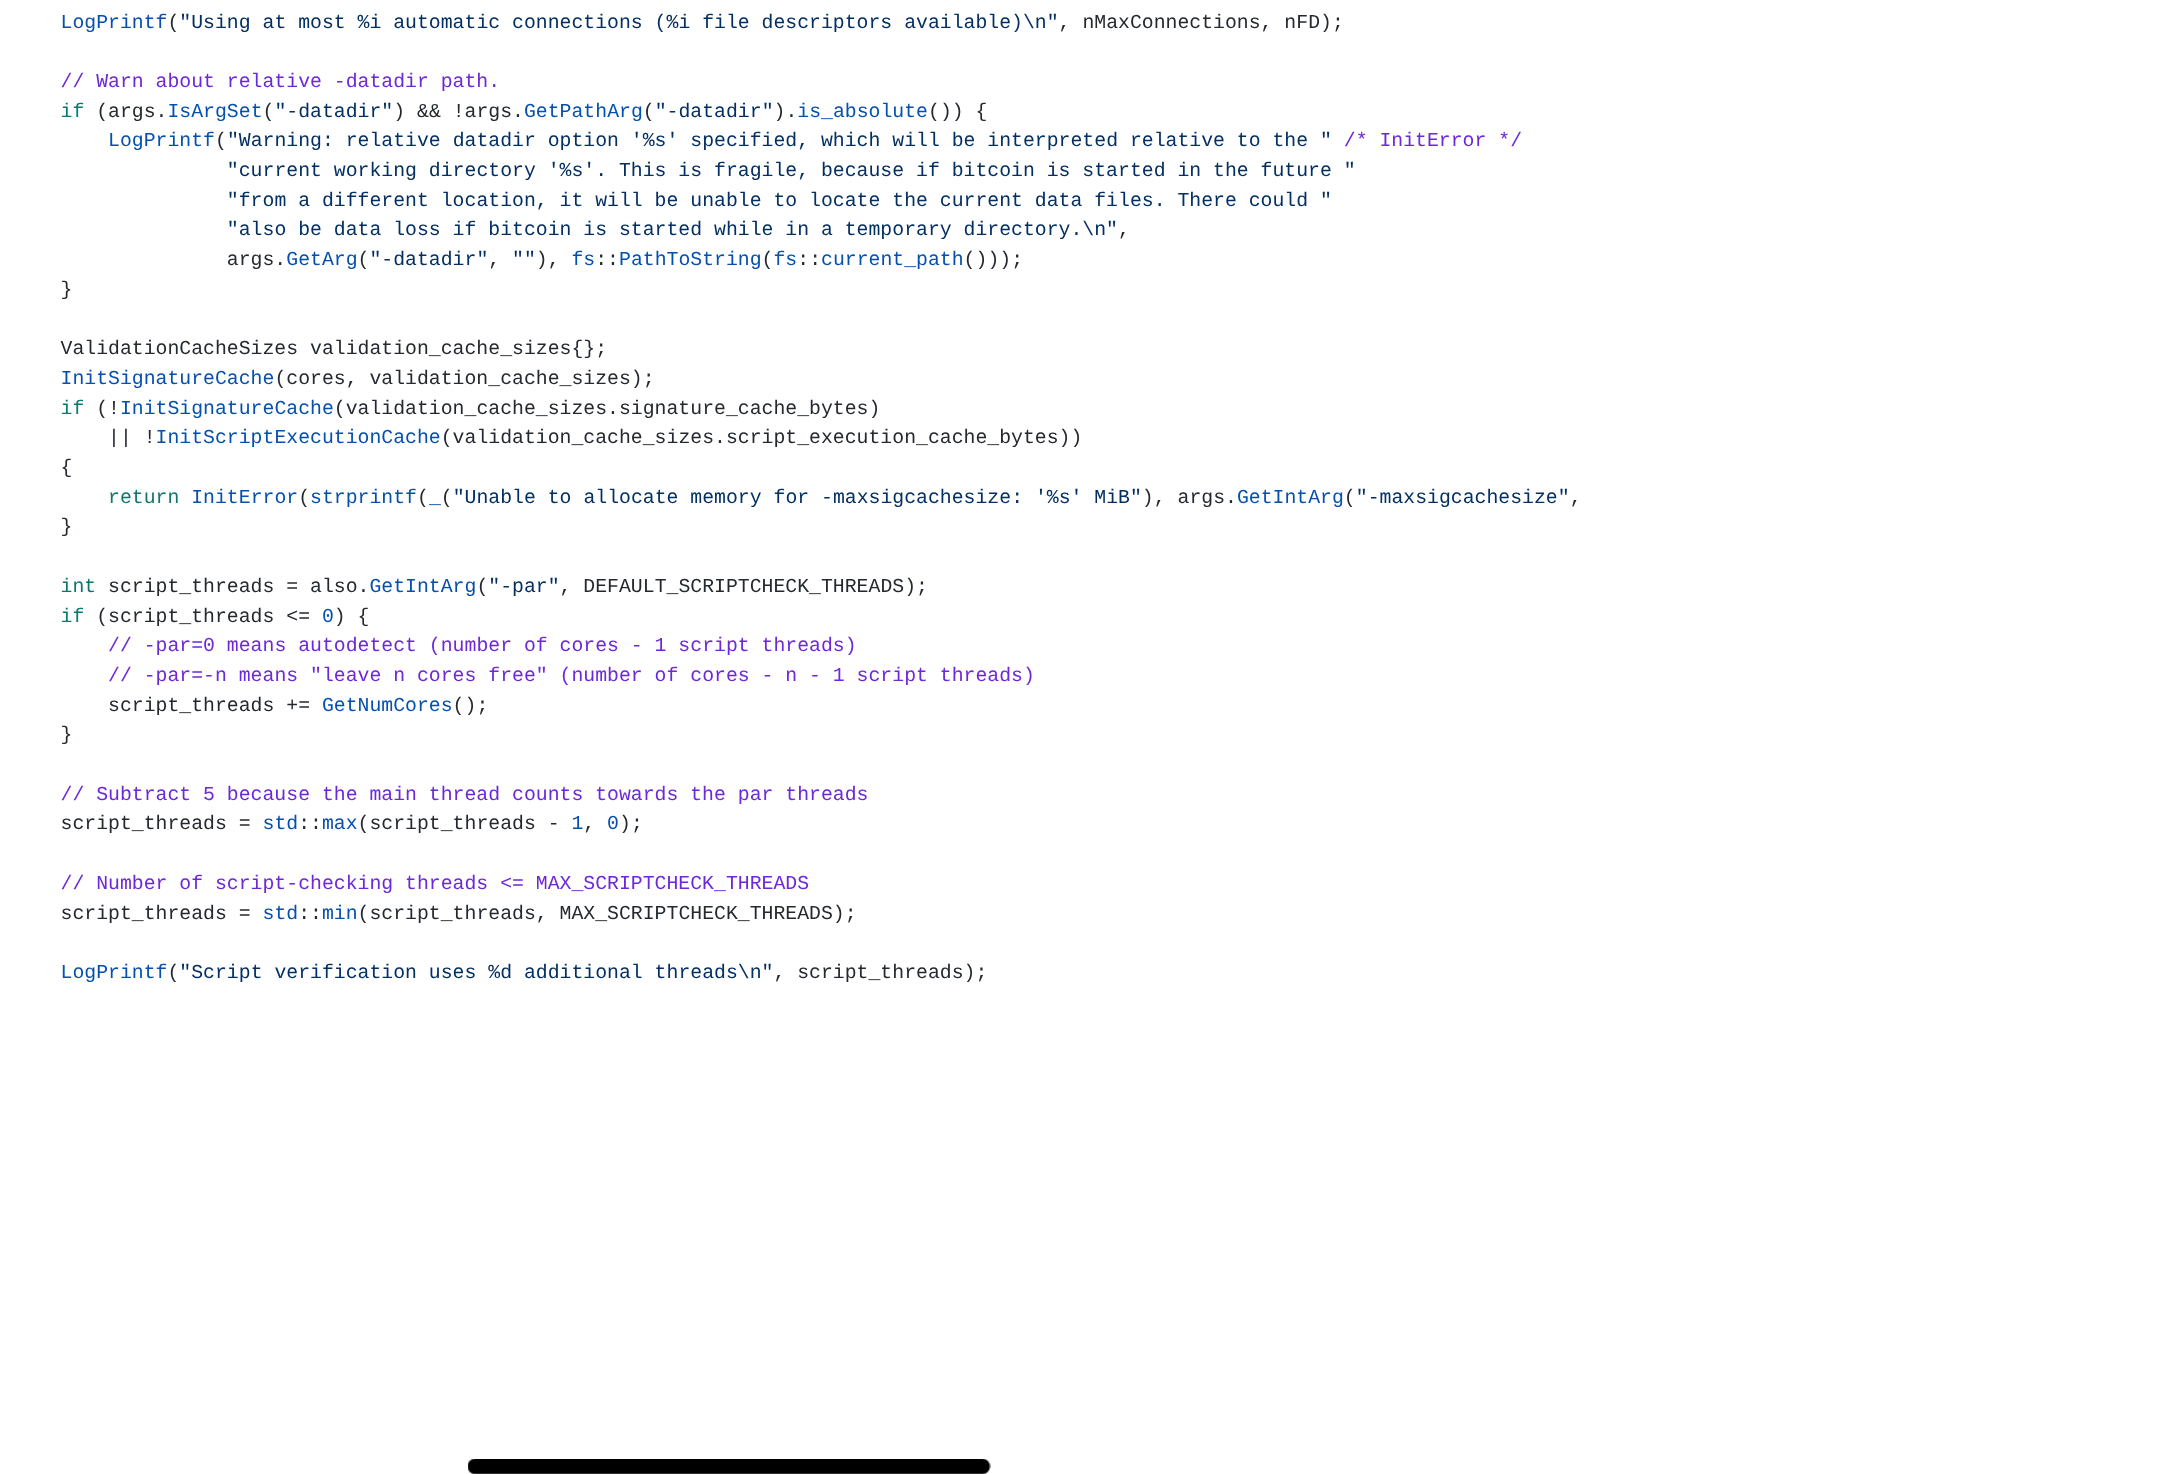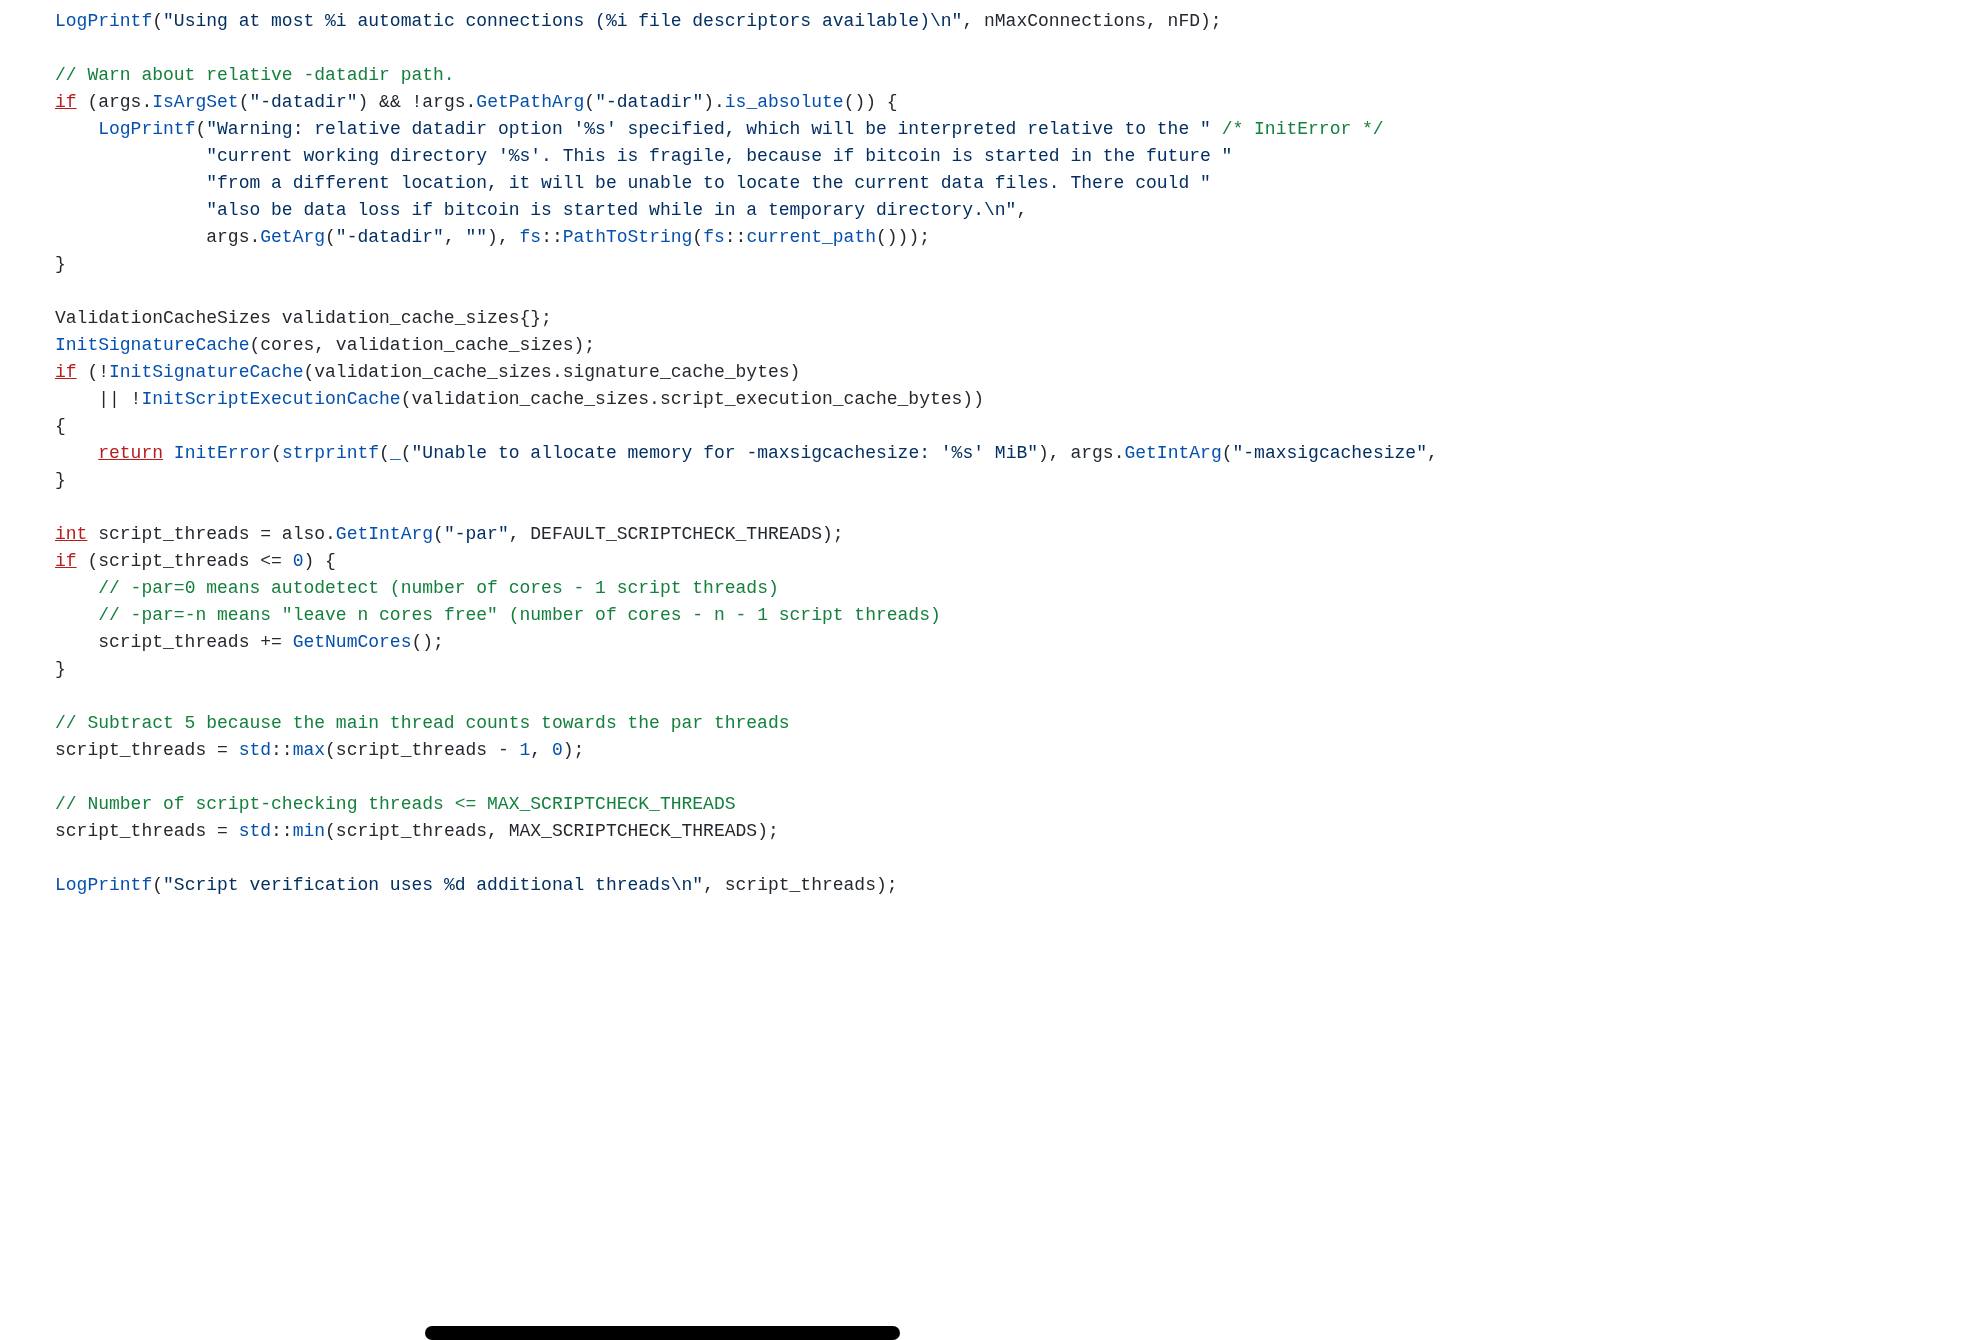--- a/index.html
+++ b/index.html
@@ -12,22 +12,22 @@
     font-size: 18px;
     line-height: 1.5;
     white-space: pre;
     margin: 0;
     padding: 8px 0 0 55px;
     color: #24292f;
     overflow-x: hidden;
   }
   .c-fn   { color: #0550ae; margin-top: 28px; } 
   .c-str  { color: #032f62; } 
-  .c-cmt  { color: #15803d; } 
-  .c-kw   { color: #b91c1c; text-decoration: underline; } 
+  .c-cmt  { color: #6d28d9; } 
+  .c-kw   { color: #0f766e; } 
   .c-num  { color: #0550ae; } 
   .c-plain{ color: #24292f; }
   .redaction-bar {
     position: fixed;
     left: 425px;
     bottom: 0;
     width: 475px;
     height: 14px;
     background: #000;
     border-radius: 7px;

